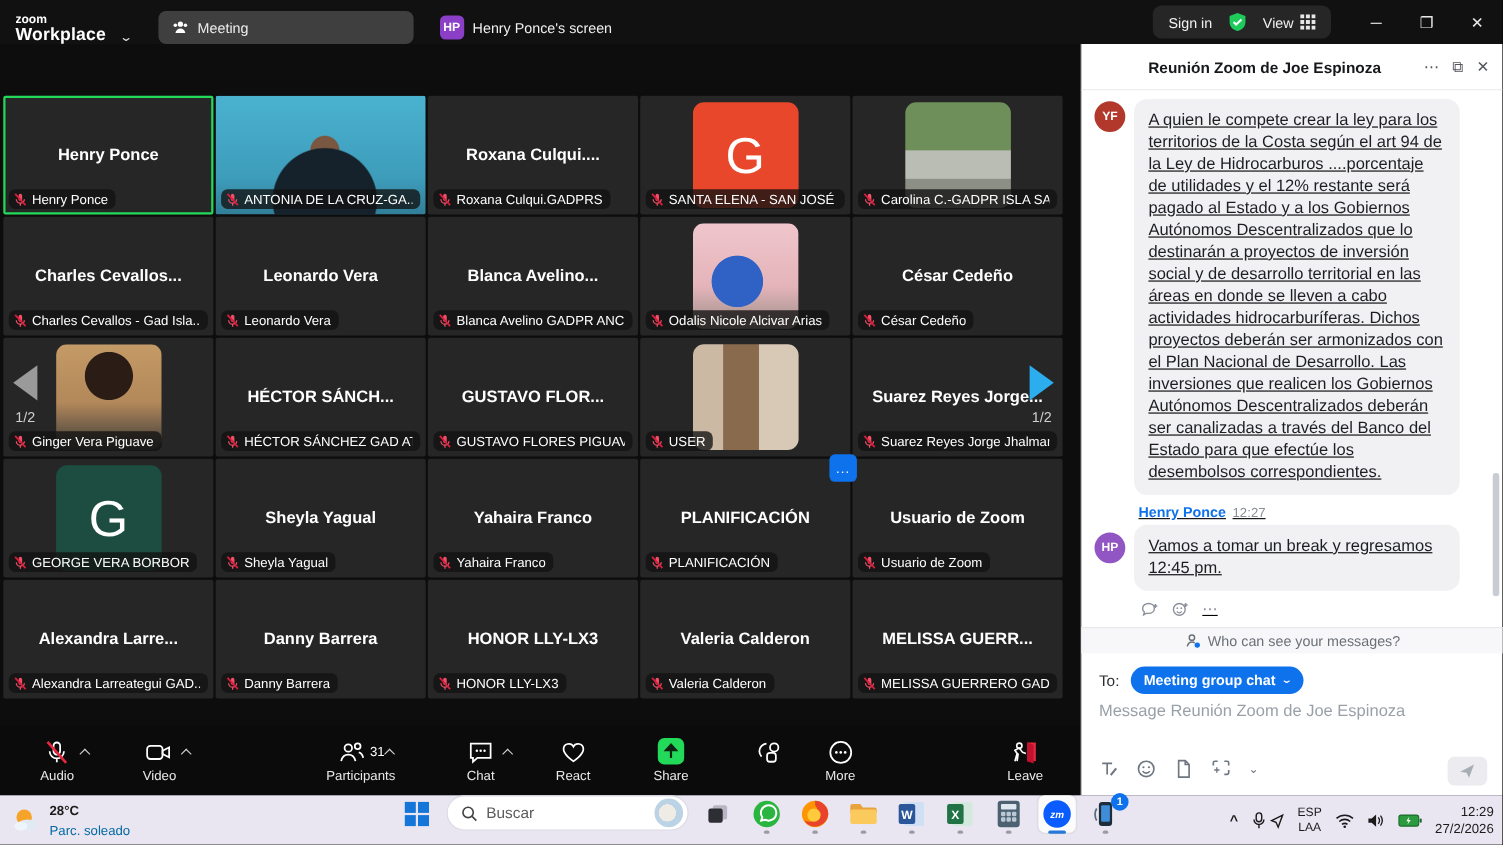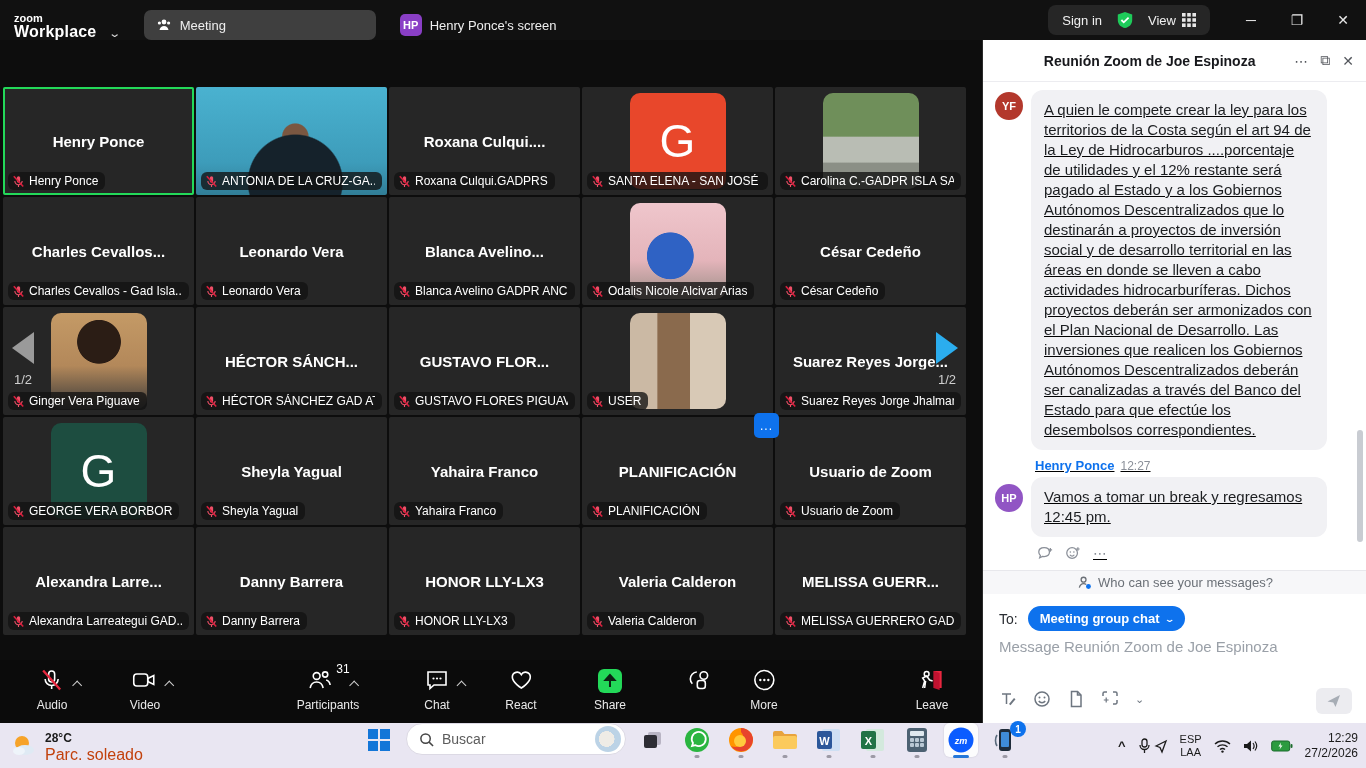--- a/index.html
+++ b/index.html
@@ -43,21 +43,21 @@
   .tile-video{background:radial-gradient(circle at 52% 88%,#15222b 0 34%,transparent 35%),radial-gradient(circle at 52% 46%,#7a5741 0 11%,transparent 12%),linear-gradient(180deg,#4ab2d0 0%,#3d9cba 70%,#317e97 100%);}
   .nav{position:absolute;z-index:5;display:flex;flex-direction:column;align-items:center;gap:8px;}
   .nav .tri-l{width:0;height:0;border-top:16px solid transparent;border-bottom:16px solid transparent;border-right:22px solid #9a9a9a;}
   .nav .tri-r{width:0;height:0;border-top:16px solid transparent;border-bottom:16px solid transparent;border-left:22px solid #2badee;}
   .nav .pg{color:#cfcfcf;font-size:13px;}
   .more-float{position:absolute;z-index:6;left:754px;top:373px;width:25px;height:25px;border-radius:5px;background:#0e72ed;color:#fff;display:flex;align-items:center;justify-content:center;font-size:12px;letter-spacing:1px;}
 
   
   .toolbar{position:absolute;left:0;top:620px;width:982px;height:63px;background:#0b0b0b;}
   .tb-item{position:absolute;top:8px;transform:translateX(-50%);display:flex;flex-direction:column;align-items:center;color:#e9e9e9;font-size:12px;cursor:default;}
-  .tb-ico{height:28px;display:flex;align-items:flex-start;justify-content:center;gap:4px;position:relative;}
+  .tb-ico{height:28px;display:flex;align-items:flex-end;justify-content:center;gap:4px;position:relative;}
   .tb-lbl{margin-top:2px;white-space:nowrap;}
   .tb-count{color:#fff;font-size:12px;position:relative;top:-6px;}
   .chev-up{position:absolute;width:7px;height:7px;border-left:1.6px solid #cfcfcf;border-top:1.6px solid #cfcfcf;transform:rotate(45deg);top:14px;}
 
   
   .chat{position:absolute;left:982px;top:40px;width:384px;height:683px;background:#ffffff;border-left:1px solid #2a2a2a;}
   .chat-head{position:relative;height:42px;display:flex;align-items:center;border-bottom:1px solid #ececf0;}
   .chat-title{flex:1;text-align:center;padding-left:34px;font-size:14px;font-weight:bold;color:#17181c;white-space:nowrap;overflow:hidden;}
   .chat-hicons{display:flex;align-items:center;gap:12px;padding:0 12px;color:#53565c;}
   .chat-hicons span{font-size:14px;}
@@ -79,21 +79,21 @@
   .compose input{width:100%;border:none;outline:none;font-size:15px;color:#2b2e33;font-family:inherit;background:transparent;}
   .compose input::placeholder{color:#9aa0a8;}
   .input-tools{position:absolute;left:16px;top:650px;display:flex;align-items:center;gap:16px;color:#6e7680;}
   .input-tools svg{width:18px;height:18px;}
   .send-btn{position:absolute;right:14px;top:648px;width:36px;height:26px;border-radius:6px;background:#ececf0;display:flex;align-items:center;justify-content:center;}
 
   
   .taskbar{position:absolute;left:0;top:723px;width:1366px;height:45px;background:#e9e6f2;display:flex;align-items:center;}
   .weather{display:flex;align-items:center;gap:7px;margin-left:10px;color:#1b1b1b;}
   .weather .wt1{font-size:12px;font-weight:bold;}
-  .weather .wt2{font-size:16px;color:#c2410c;}
+  .weather .wt2{font-size:12px;color:#0369a1;}
   .tb-apps{position:absolute;left:362px;top:0;height:45px;display:flex;gap:10px;}
   .app-ico{position:relative;width:34px;height:34px;display:flex;align-items:center;justify-content:center;border-radius:6px;}
   .app-ico.zoom-active{background:rgba(255,255,255,.85);box-shadow:0 0 2px rgba(0,0,0,.15);}
   .dot{position:absolute;bottom:-1px;left:50%;transform:translateX(-50%);width:5px;height:3px;border-radius:2px;background:#9d9aa6;}
   .dot.active{width:16px;background:#2677d9;}
   .search-pill{display:flex;align-items:center;width:220px;height:32px;background:#fff;border-radius:16px;border:1px solid #dcd9e4;padding:0 4px 0 12px;gap:8px;color:#5c5c5c;font-size:14px;}
   .search-pill .bear{margin-left:auto;width:26px;height:26px;border-radius:13px;background:radial-gradient(circle at 45% 50%,#efece6 0 40%,#bcd3e6 41%);}
   .badge{position:absolute;top:-2px;right:-4px;min-width:16px;height:16px;border-radius:8px;background:#0e72ed;color:#fff;font-size:10px;font-weight:bold;display:flex;align-items:center;justify-content:center;padding:0 3px;}
   .tray{position:absolute;right:8px;top:0;height:45px;display:flex;align-items:center;gap:12px;color:#1b1b1b;}
   .tray .langs{font-size:11px;line-height:1.15;text-align:center;}

